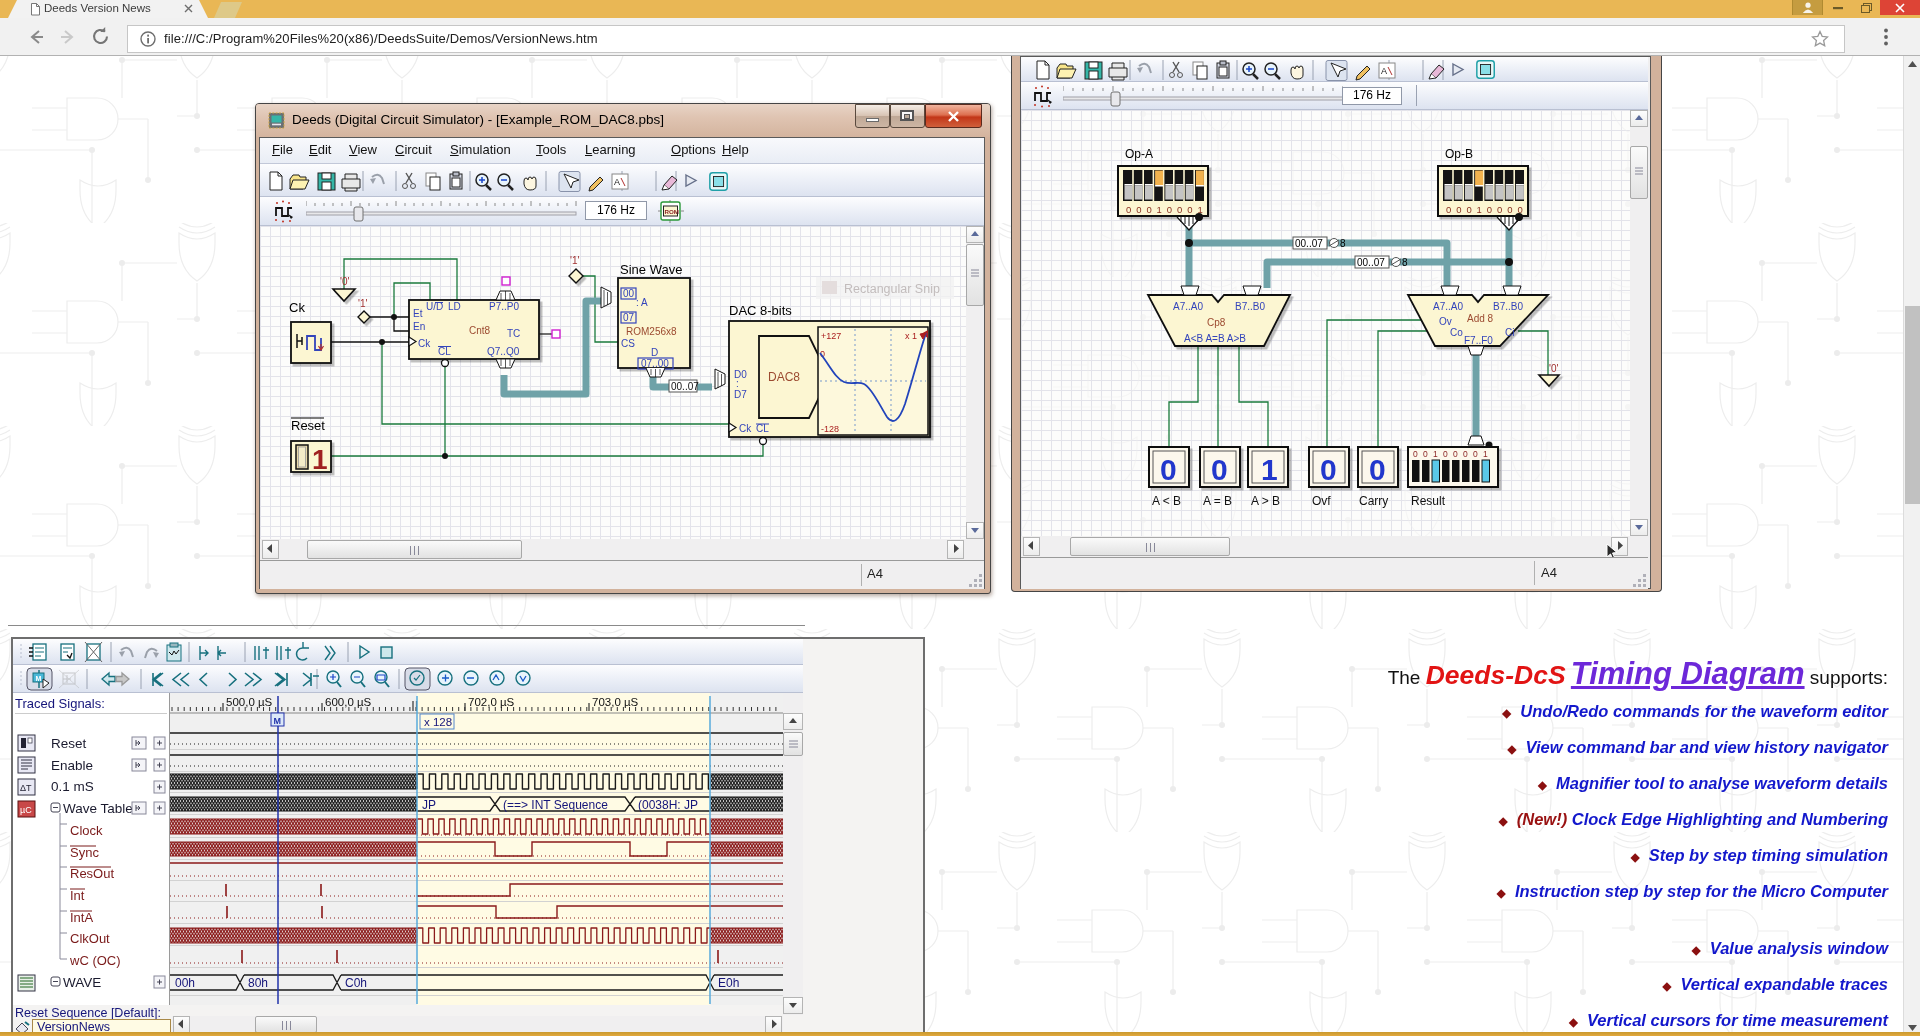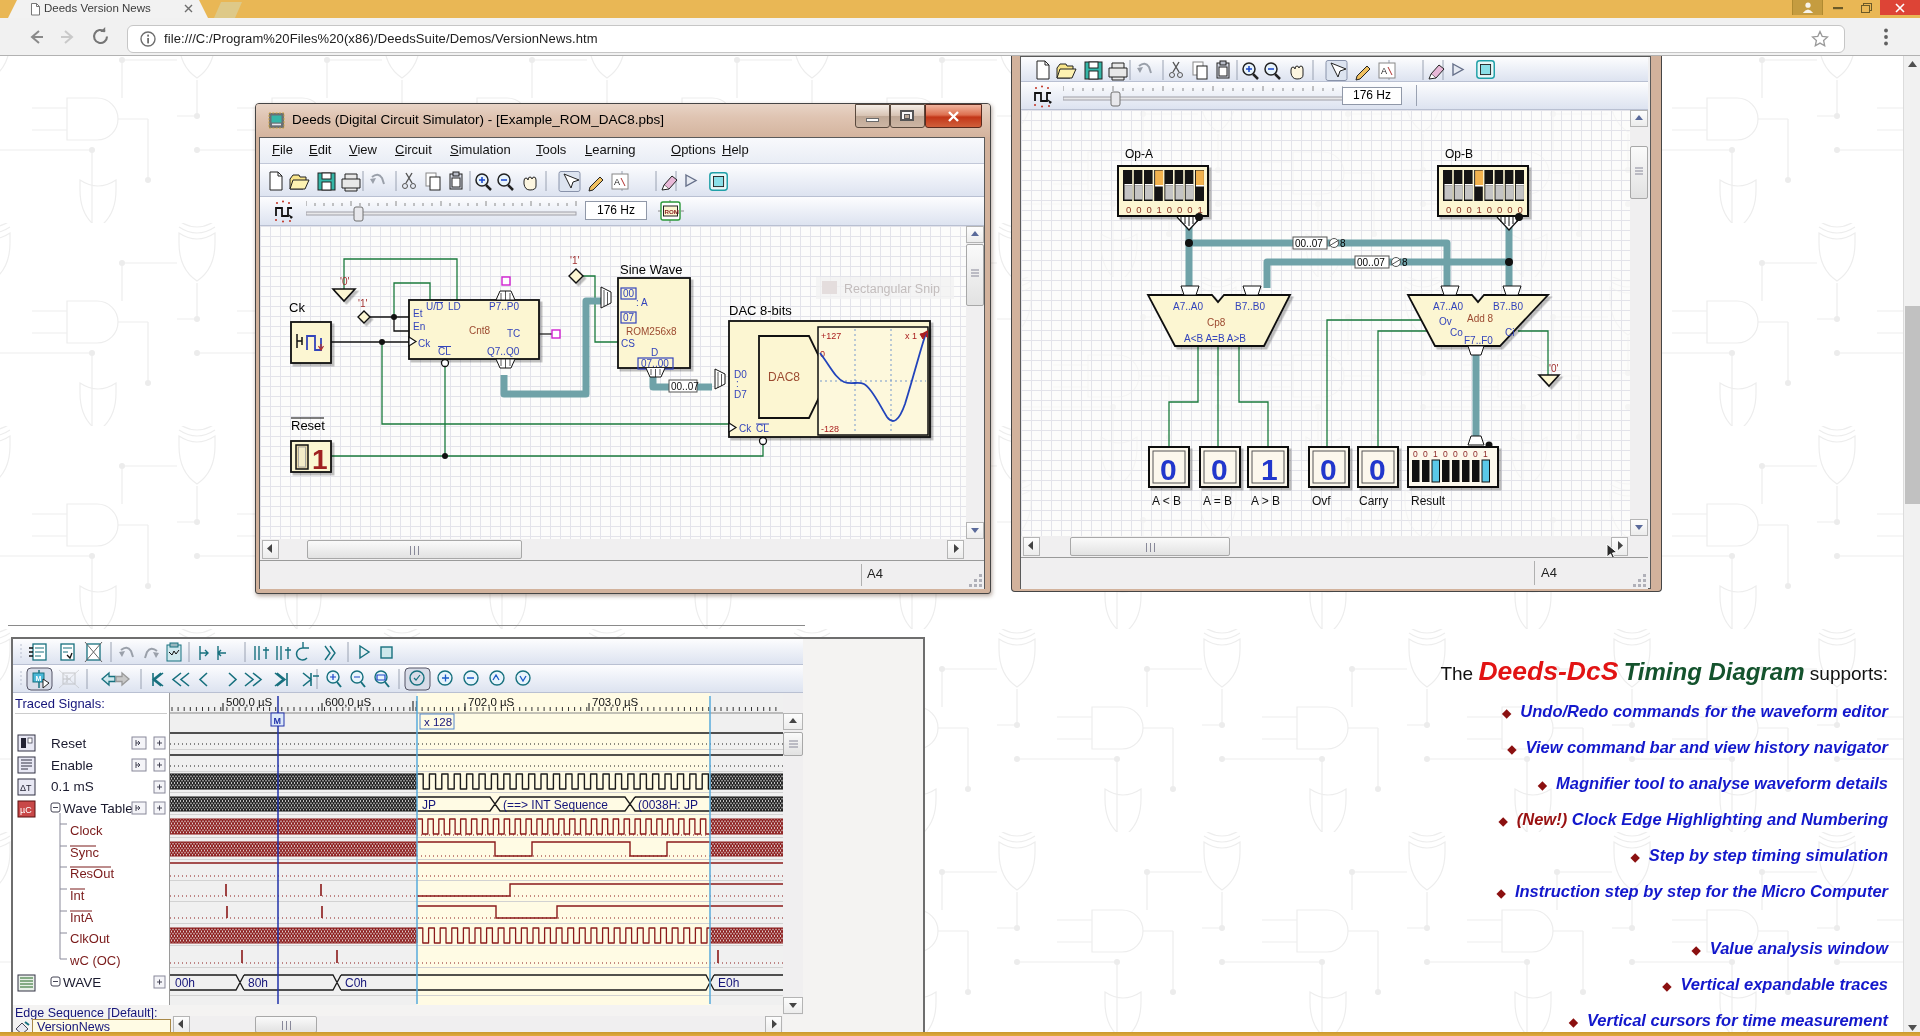--- a/index.html
+++ b/index.html
@@ -4,21 +4,21 @@
 <style>
 html,body{margin:0;padding:0;width:1920px;height:1036px;overflow:hidden;background:#fff;font-family:"Liberation Sans",sans-serif;}
 .abs{position:absolute;}
 #chrome{position:absolute;left:0;top:0;width:1920px;height:56px;}
 #tabbar{position:absolute;left:0;top:0;width:1920px;height:18px;background:#e9b755;}
 #tab{position:absolute;left:8px;top:0;width:200px;height:18px;background:#f2f2f2;clip-path:polygon(0 100%,9px 0,191px 0,200px 100%);}
 #tabtitle{position:absolute;left:36px;top:2px;font-size:11.5px;color:#3c3c3c;}
 #newtab{position:absolute;left:214px;top:2px;width:28px;height:16px;background:#dec988;clip-path:polygon(0 100%,7px 0,28px 0,21px 100%);}
 .capbtn{position:absolute;top:0;height:15px;}
 #toolrow{position:absolute;left:0;top:18px;width:1920px;height:38px;background:#f1f1f1;border-bottom:1px solid #b2b2b2;box-sizing:border-box;}
-#urlbox{position:absolute;left:127px;top:7px;width:1716px;height:26px;background:#fff;border:1px solid #c6c6c6;border-radius:6px;}
+#urlbox{position:absolute;left:127px;top:7px;width:1716px;height:26px;background:#fff;border:1px solid #c6c6c6;border-radius:0;}
 #urltext{position:absolute;left:36px;top:5px;font-size:13px;color:#202020;letter-spacing:0.1px;}
 #page{position:absolute;left:0;top:56px;width:1903px;height:980px;background:#fff;overflow:hidden;}
 
 .winframe{position:absolute;background:#d2b29c;border:1px solid #454545;border-radius:4px 4px 3px 3px;box-shadow:1px 2px 4px rgba(90,60,40,.45);}
 .titlebar{position:absolute;left:0;top:0;right:0;height:33px;background:linear-gradient(180deg,#e8d4c6 0%,#dfc4b2 40%,#d4b49e 100%);border-radius:3px 3px 0 0;}
 .client{position:absolute;background:#f0eff0;border:1px solid #5a5a5a;}
 .tbar{background:linear-gradient(180deg,#fdfdfe 0%,#eef1f8 45%,#dde3f0 100%);border-bottom:1px solid #b9c0d2;box-sizing:border-box;}
 .menubar{background:linear-gradient(180deg,#f8f9fc,#e9edf5);border-bottom:1px solid #c2c8d8;box-sizing:border-box;font-size:13px;color:#111;}
 .menu-it{position:absolute;top:4px;}
 .canvas1{background-color:#fcfcfb;background-image:linear-gradient(#e3e3ea 1px,transparent 1px),linear-gradient(90deg,#e3e3ea 1px,transparent 1px);background-size:10px 10px;}
@@ -1011,21 +1011,21 @@
           <path d="M0 1 h9 M0 4 h9 M0 7 h9" stroke="#889"></path>
         </svg>
       </div>
  <div class="sbtn" style="left:770px;top:358px;width:20px;height:17px;">
         <svg width="18" height="14" viewBox="0 0 18 14">
           <path d="M9 10 l4 -5 h-8z" fill="#444"></path>
         </svg>
       </div>
 
  <div class="abs" style="left:0;top:366px;width:157px;height:29px;background:#f4f3f2;">
-   <div class="abs" style="left:2px;top:1px;font-size:12.5px;color:#15157a;white-space:nowrap;">Edge Sequence  [Default]:</div>
+   <div class="abs" style="left:2px;top:1px;font-size:12.5px;color:#15157a;white-space:nowrap;">Reset Sequence  [Default]:</div>
    <svg class="abs" style="left:2px;top:16px" width="15" height="14" viewBox="0 0 15 14">
           <path d="M1 8 l6 -6 6 6 -6 5z" fill="#e8e8f0" stroke="#445"></path>
           <path d="M7 2 l6 6" stroke="#445"></path>
           <path d="M10 1 l4 3" stroke="#17707e" stroke-width="2"></path>
         </svg>
    <div class="abs" style="left:19px;top:14px;width:139px;height:17px;background:#fffbe4;border:1px solid #a88848;box-sizing:border-box;font-size:12.5px;color:#15157a;padding-left:4px;">VersionNews</div>
  </div>
  <div class="strack abs" style="left:159px;top:377px;width:611px;height:18px;"></div>
  <div class="sbtn" style="left:160px;top:377px;width:17px;height:17px;">
         <svg width="15" height="14" viewBox="0 0 15 14">
@@ -1038,21 +1038,21 @@
         </svg>
       </div>
  <div class="sbtn" style="left:752px;top:377px;width:17px;height:17px;">
         <svg width="15" height="14" viewBox="0 0 15 14">
           <path d="M6 2.5 l5 4.5 -5 4.5z" fill="#444"></path>
         </svg>
       </div>
 </div>
 
 <div class="abs" style="left:1300px;top:600px;width:588px;text-align:right;">
- <div style="font-size:19px;color:#111;white-space:nowrap;">The <span style="color:#e21414;font-weight:bold;font-style:italic;font-size:26.5px;">Deeds-DcS</span> <span style="color:#14532d;font-weight:bold;font-style:italic;font-size:24px;">Timing Diagram</span> supports:</div>
+ <div style="font-size:19px;color:#111;white-space:nowrap;">The <span style="color:#e21414;font-weight:bold;font-style:italic;font-size:26.5px;">Deeds-DcS</span> <span style="color:#6d28d9;font-weight:bold;font-style:italic;font-size:31px;text-decoration:underline;">Timing Diagram</span> supports:</div>
 </div>
 <div class="abs" style="left:1000px;top:646px;width:888px;text-align:right;font-weight:bold;font-style:italic;font-size:16.5px;color:#1318cc;">
  <div style="height:36px;"><span style="color:#8b1010;font-size:11.5px;font-style:normal;">◆</span>&nbsp; Undo/Redo commands for the waveform editor</div>
  <div style="height:36px;"><span style="color:#8b1010;font-size:11.5px;font-style:normal;">◆</span>&nbsp; View command bar and view history navigator</div>
  <div style="height:36px;"><span style="color:#8b1010;font-size:11.5px;font-style:normal;">◆</span>&nbsp; Magnifier tool to analyse waveform details</div>
  <div style="height:36px;"><span style="color:#8b1010;font-size:11.5px;font-style:normal;">◆</span>&nbsp; <span style="color:#991111;">(New!)</span> Clock Edge Highlighting and Numbering</div>
  <div style="height:36px;"><span style="color:#8b1010;font-size:11.5px;font-style:normal;">◆</span>&nbsp; Step by step timing simulation</div>
  <div style="height:36px;"><span style="color:#8b1010;font-size:11.5px;font-style:normal;">◆</span>&nbsp; Instruction step by step for the Micro Computer</div>
  <div style="height:36px;margin-top:21px;"><span style="color:#8b1010;font-size:11.5px;font-style:normal;">◆</span>&nbsp; Value analysis window</div>
  <div style="height:36px;"><span style="color:#8b1010;font-size:11.5px;font-style:normal;">◆</span>&nbsp; Vertical expandable traces</div>

